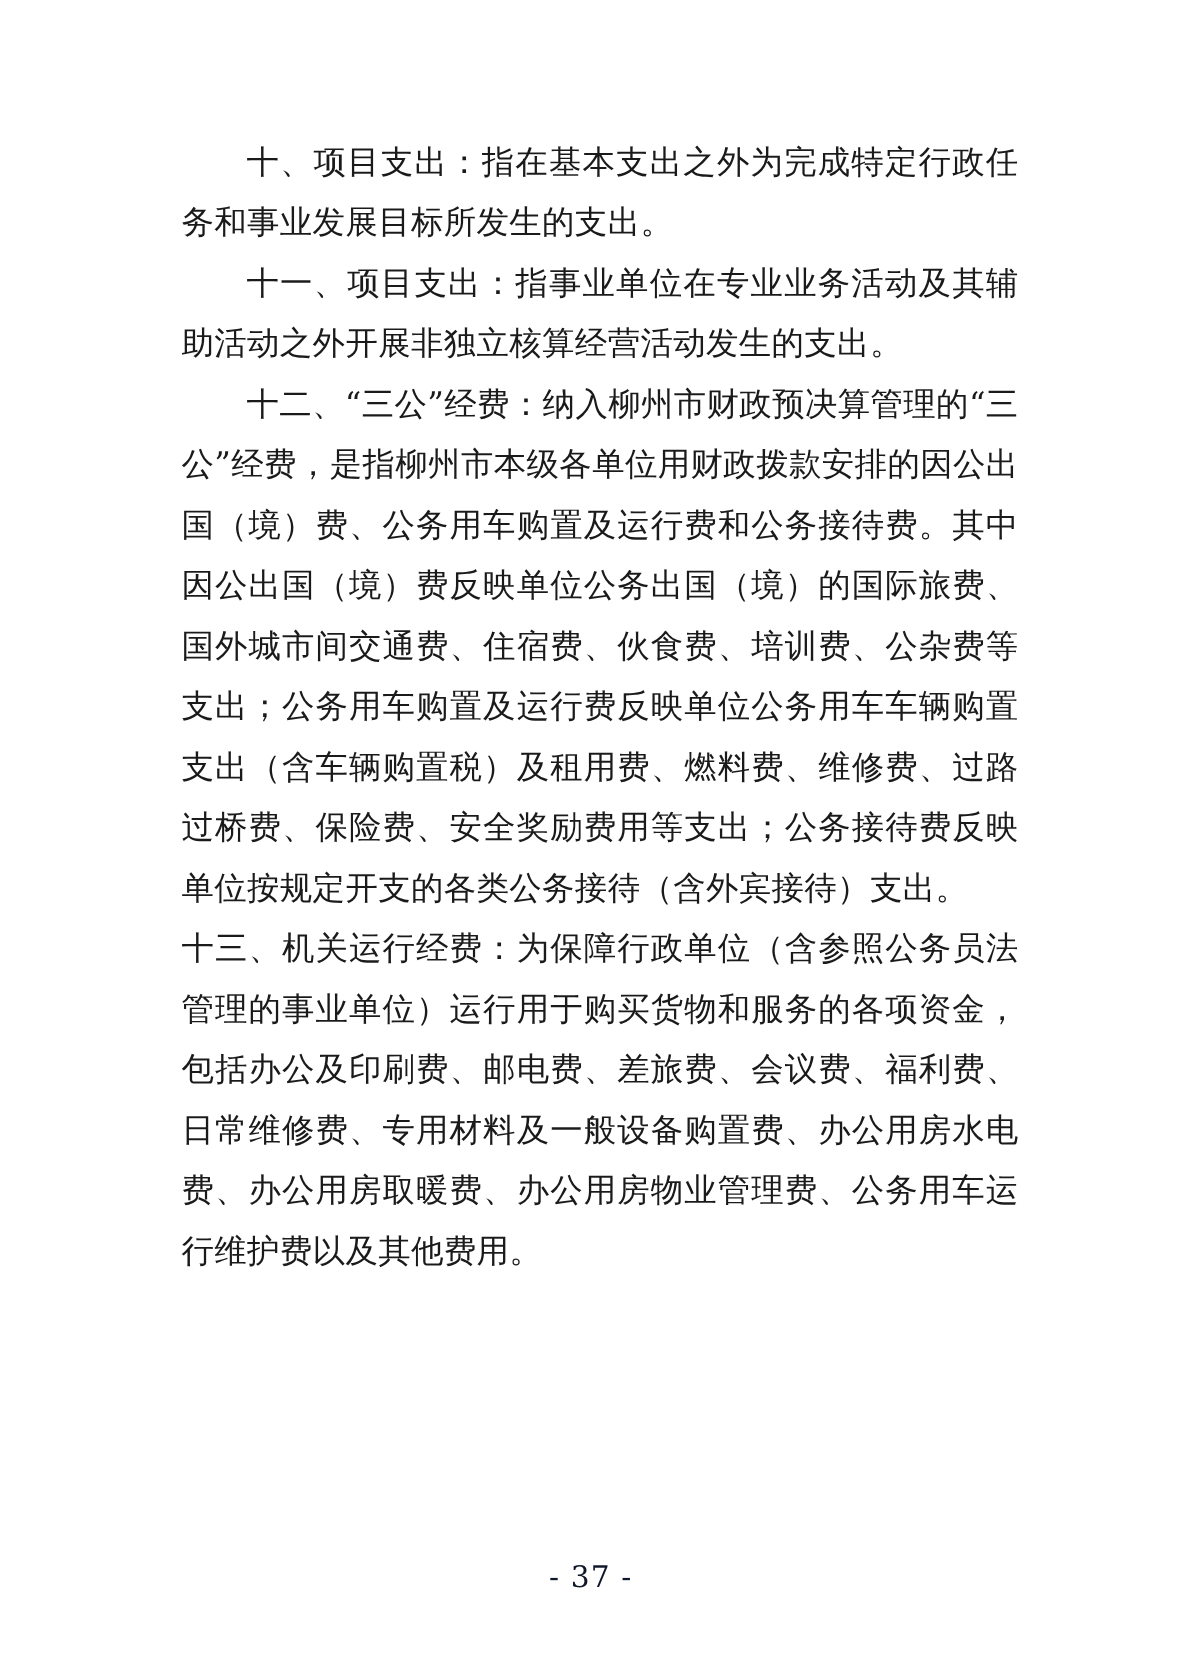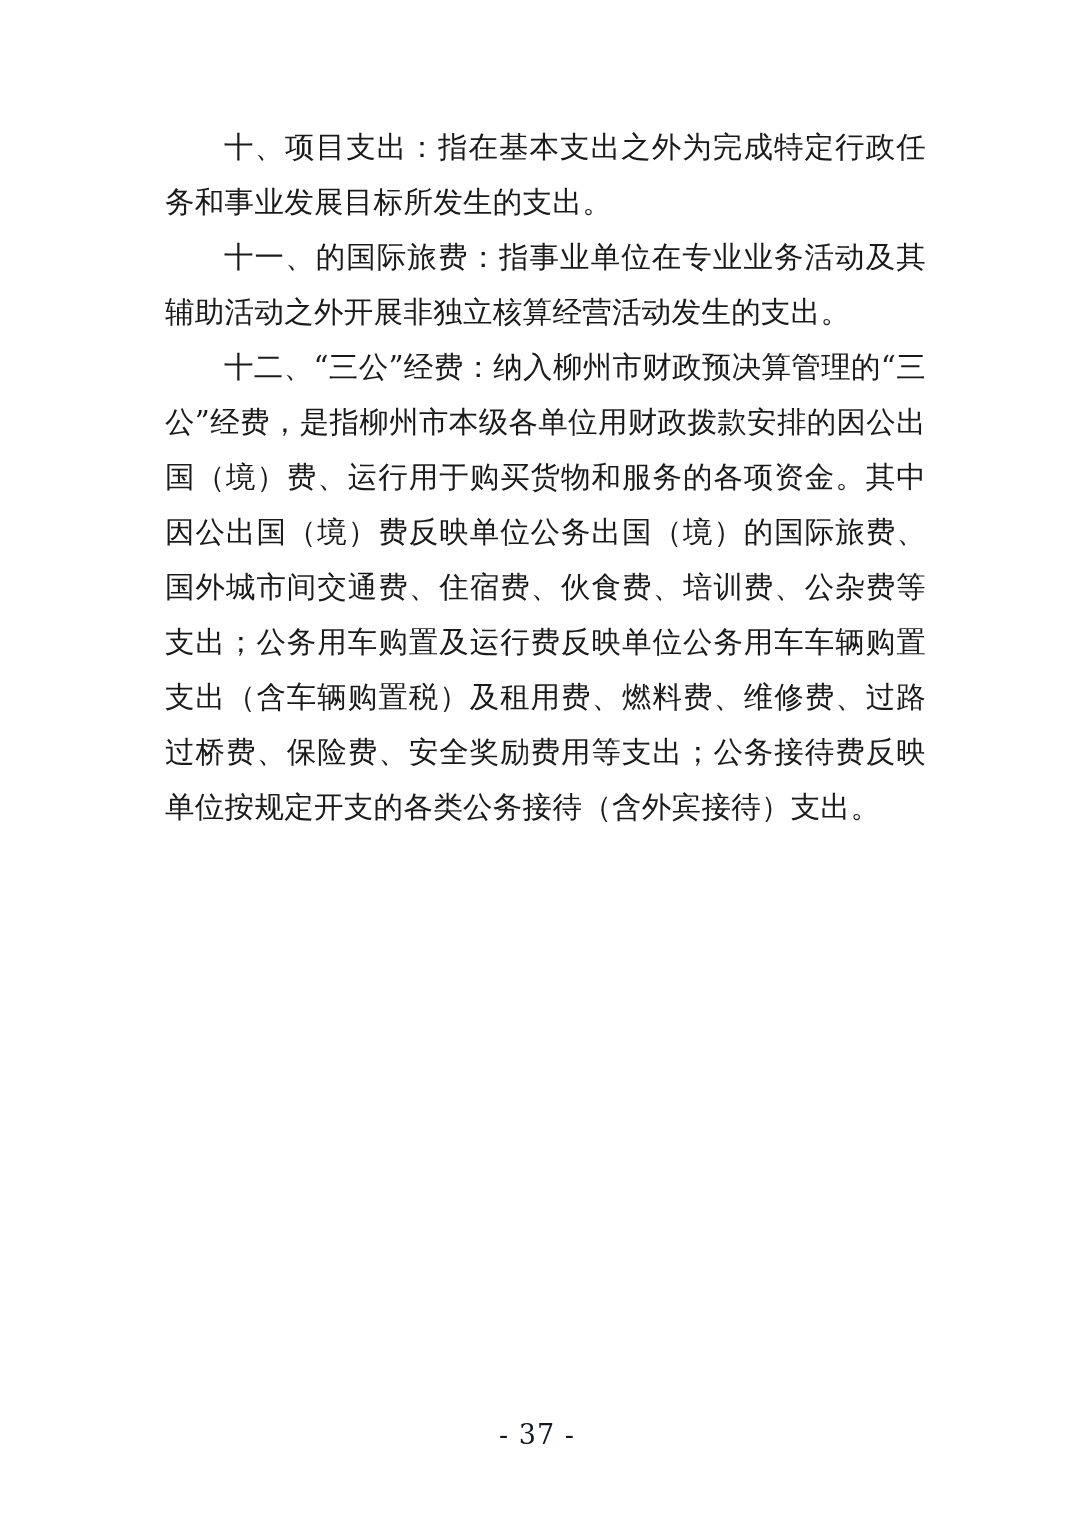--- a/index.html
+++ b/index.html
@@ -49,18 +49,19 @@
     color: #0f172a;
     letter-spacing: 1px;
   }
 </style>
 </head>
 <body>
 
 <div class="page">
   <div class="body-text">
     <p class="para">十、项目支出：指在基本支出之外为完成特定行政任务和事业发展目标所发生的支出。</p>
-    <p class="para">十一、的国际旅费：指事业单位在专业业务活动及其辅助活动之外开展非独立核算经营活动发生的支出。</p>
-    <p class="para">十二、“三公”经费：纳入柳州市财政预决算管理的“三公”经费，是指柳州市本级各单位用财政拨款安排的因公出国（境）费、运行用于购买货物和服务的各项资金。其中因公出国（境）费反映单位公务出国（境）的国际旅费、国外城市间交通费、住宿费、伙食费、培训费、公杂费等支出；公务用车购置及运行费反映单位公务用车车辆购置支出（含车辆购置税）及租用费、燃料费、维修费、过路过桥费、保险费、安全奖励费用等支出；公务接待费反映单位按规定开支的各类公务接待（含外宾接待）支出。</p>
+    <p class="para">十一、项目支出：指事业单位在专业业务活动及其辅助活动之外开展非独立核算经营活动发生的支出。</p>
+    <p class="para">十二、“三公”经费：纳入柳州市财政预决算管理的“三公”经费，是指柳州市本级各单位用财政拨款安排的因公出国（境）费、公务用车购置及运行费和公务接待费。其中因公出国（境）费反映单位公务出国（境）的国际旅费、国外城市间交通费、住宿费、伙食费、培训费、公杂费等支出；公务用车购置及运行费反映单位公务用车车辆购置支出（含车辆购置税）及租用费、燃料费、维修费、过路过桥费、保险费、安全奖励费用等支出；公务接待费反映单位按规定开支的各类公务接待（含外宾接待）支出。</p>
+    <p class="para no-indent">十三、机关运行经费：为保障行政单位（含参照公务员法管理的事业单位）运行用于购买货物和服务的各项资金，包括办公及印刷费、邮电费、差旅费、会议费、福利费、日常维修费、专用材料及一般设备购置费、办公用房水电费、办公用房取暖费、办公用房物业管理费、公务用车运行维护费以及其他费用。</p>
   </div>
 </div>
 
 <div class="footer">- 37 -</div>
 
 </body></html>

